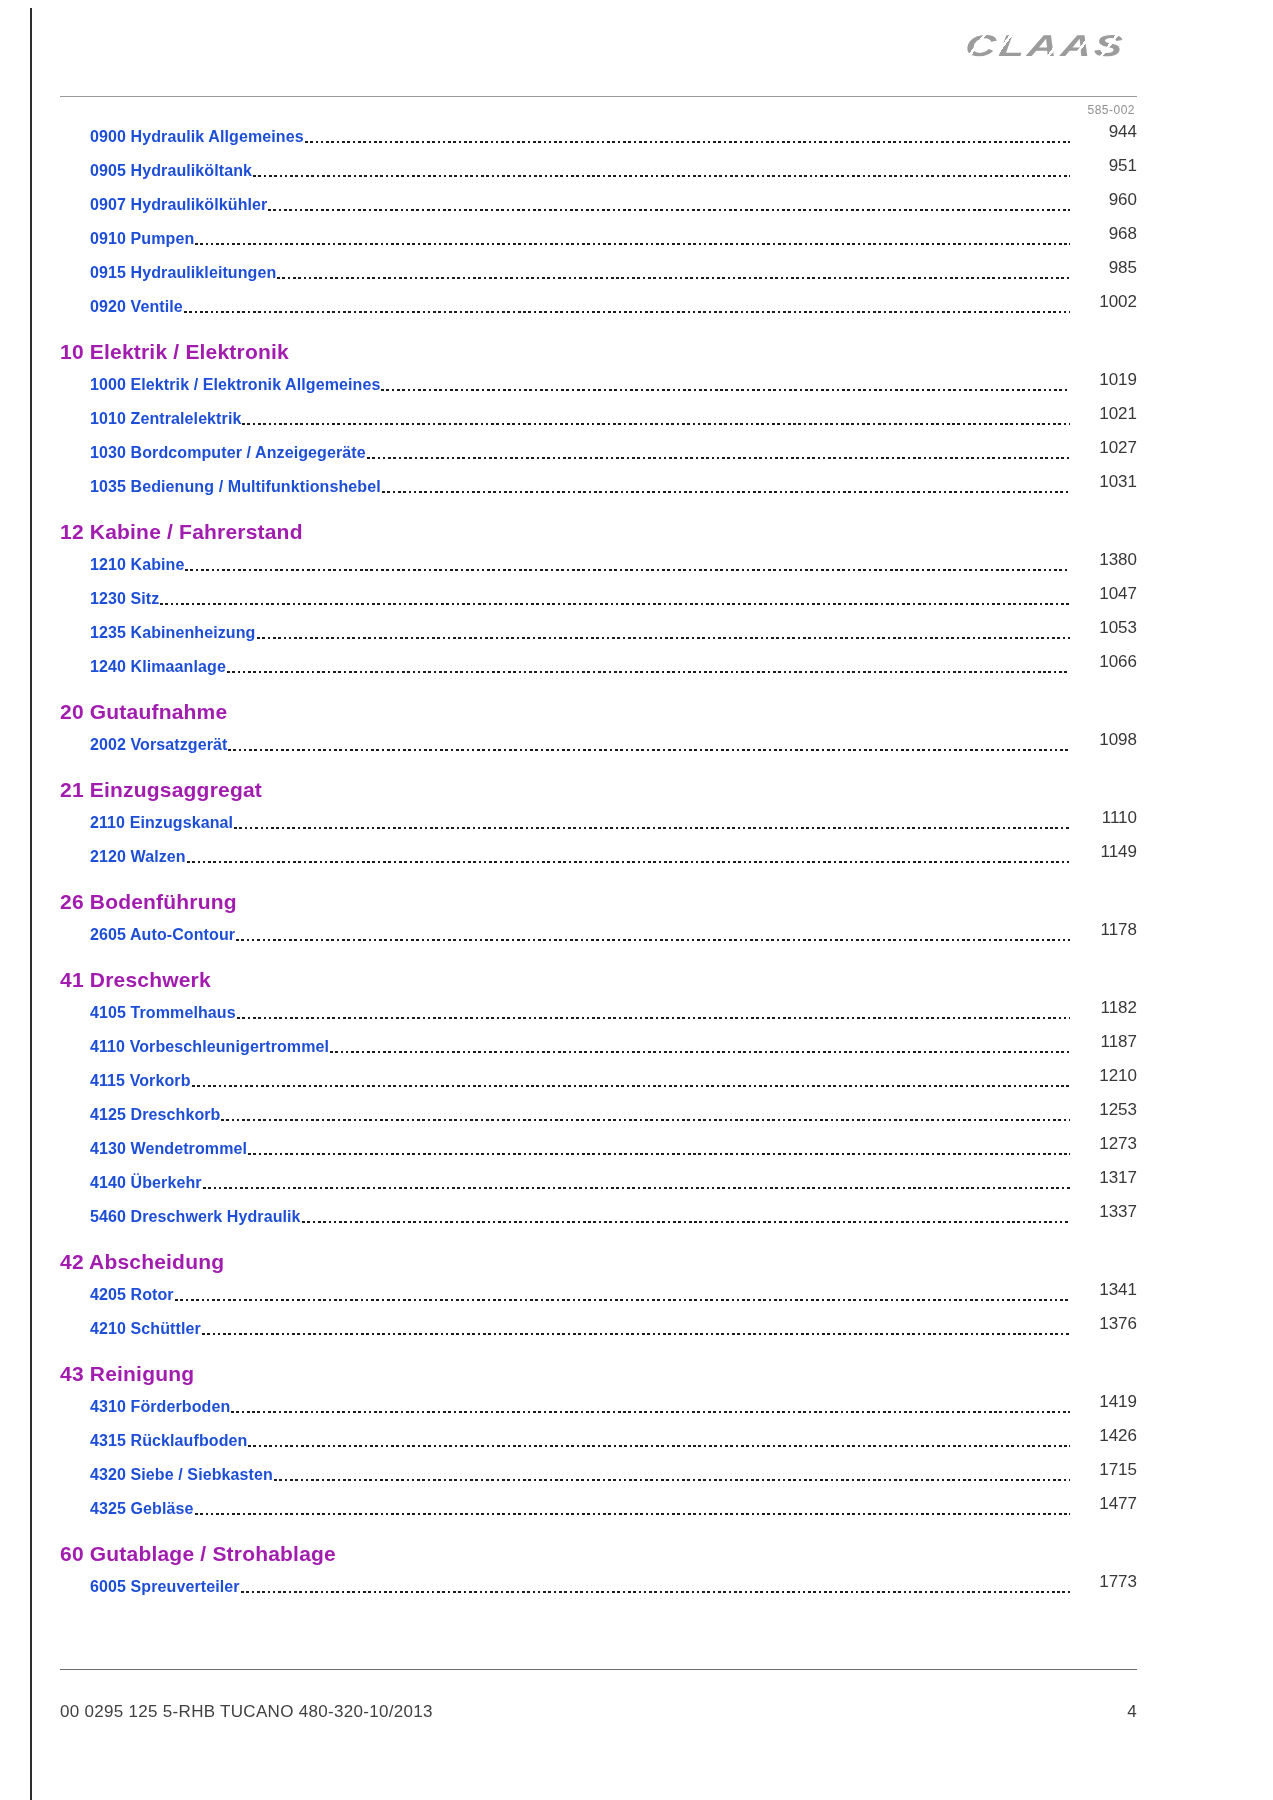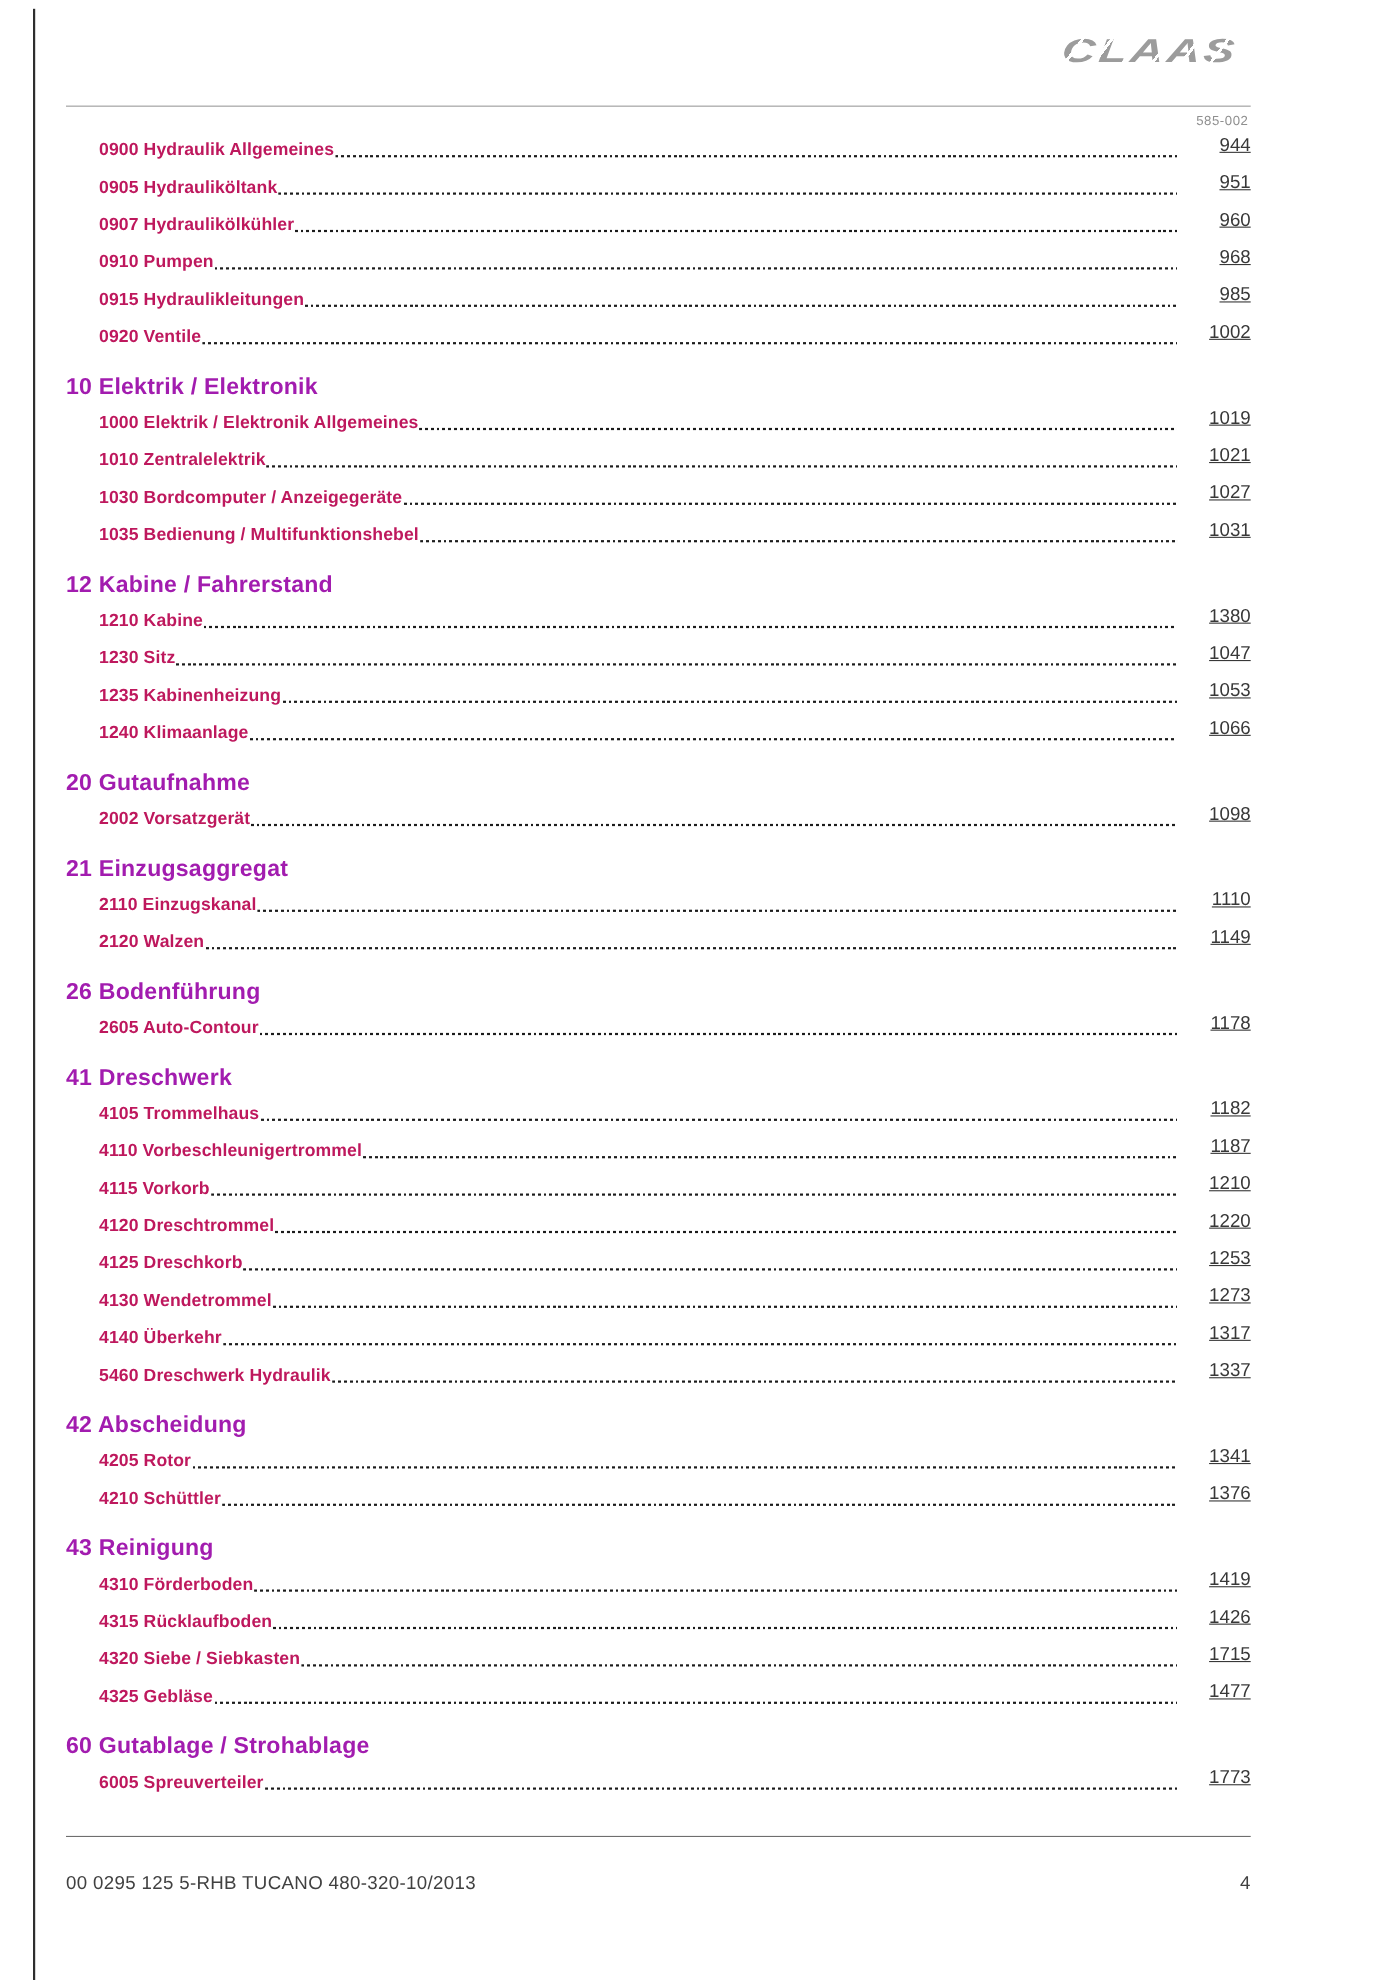--- a/index.html
+++ b/index.html
@@ -52,38 +52,37 @@
     letter-spacing:0.2px;
     margin:15px 0 3px 0;
   }
   .toc-entry {
     display:flex; align-items:center;
     height:34px;
     padding-left:30px;
   }
   .entry-title {
     font-size:16px; font-weight:bold;
-    color:#be185d; white-space:pre;
+    color:#1d4ed8; white-space:pre;
     letter-spacing:0.1px;
   }
   .leader {
     flex:1 1 auto;
     height:2.7px;
     margin:0 9px 0 1px;
     transform:translateY(5px);
     background-image:repeating-linear-gradient(to right,
       #1c1c1c 0px, #1c1c1c 2.6px, transparent 2.6px, transparent 5.3px);
   }
   .pagenum {
     flex:0 0 58px;
     text-align:right;
     font-size:17px; font-weight:normal;
     color:#383838;
     transform:translateY(-5px);
-    text-decoration:underline;
   }
   
   .rule-bottom {
     position:absolute; top:1669px; left:60px; width:1077px;
     height:1px; background:#6e6e6e;
   }
   .footer-row {
     position:absolute; top:1702px; left:60px; width:1077px;
     display:flex; justify-content:space-between;
     font-size:17px; color:#414141; letter-spacing:0.3px;text-align:right;
@@ -218,25 +217,20 @@
         </div>
         <div class="toc-entry">
           <span class="entry-title">4110 Vorbeschleunigertrommel</span>
           <span class="leader"></span>
           <span class="pagenum">1187</span>
         </div>
         <div class="toc-entry">
           <span class="entry-title">4115 Vorkorb</span>
           <span class="leader"></span>
           <span class="pagenum">1210</span>
-        </div>
-        <div class="toc-entry">
-          <span class="entry-title">4120 Dreschtrommel</span>
-          <span class="leader"></span>
-          <span class="pagenum">1220</span>
         </div>
         <div class="toc-entry">
           <span class="entry-title">4125 Dreschkorb</span>
           <span class="leader"></span>
           <span class="pagenum">1253</span>
         </div>
         <div class="toc-entry">
           <span class="entry-title">4130 Wendetrommel</span>
           <span class="leader"></span>
           <span class="pagenum">1273</span>

